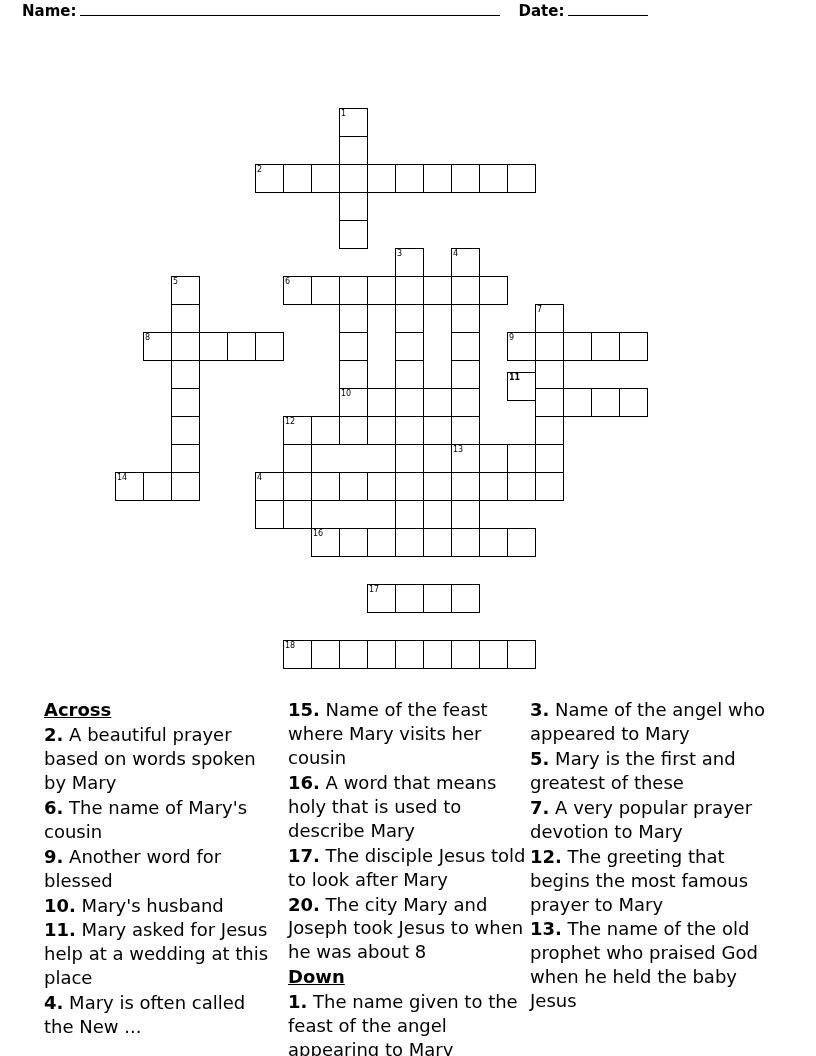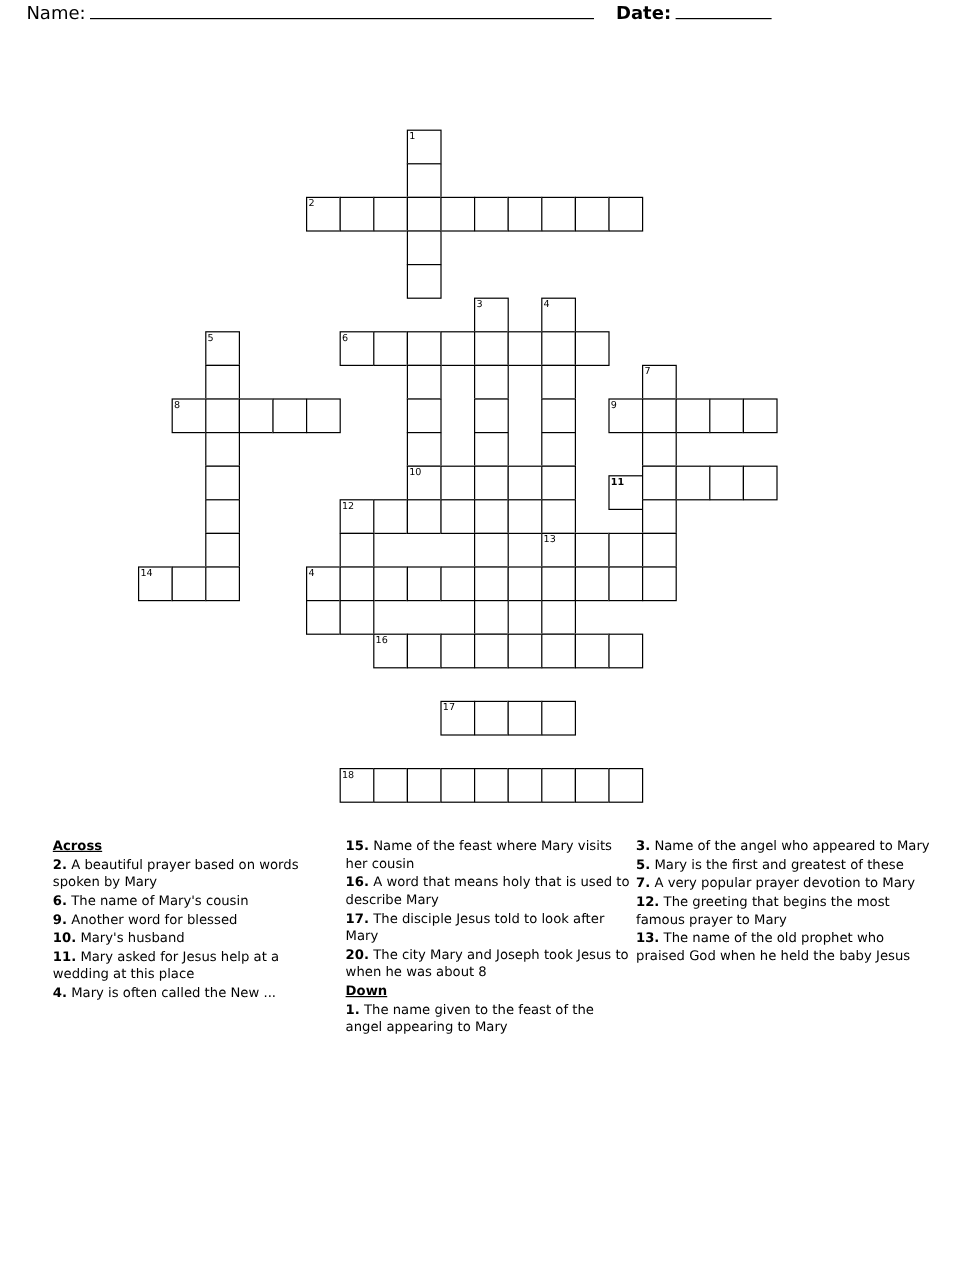--- a/index.html
+++ b/index.html
@@ -24,21 +24,21 @@
   
   .nameline {
     position: absolute;
     top: 2px;
     left: 22px;
     right: 60px;
     font-size: 15px;
     display: flex;
     align-items: baseline;
   }
-  .nameline .lbl { font-weight: normal; }
+  .nameline .lbl { font-weight: bold; }
   .nameline .rule {
     display: inline-block;
     border-bottom: 1px solid #000;
     height: 12px;
     margin: 0 4px;
   }
   .nameline .rule-name { width: 420px; }
   .nameline .rule-date { width: 80px; }
   .nameline .date-lbl { margin-left: 14px; font-weight: bold; }
 
@@ -80,21 +80,21 @@
     font-family: "DejaVu Sans", "Liberation Sans", sans-serif;
   }
 
   
   .clues {
     position: absolute;
     top: 698px;
     left: 44px;
     width: 740px;
     height: 245px;
-    font-size: 11px;
+    font-size: 18px;
     line-height: 1.33;
   }
   .col {
     position: absolute;
     top: 0;
     width: 232px;
   }
   .col1 { left: 0px; width: 230px; }
   .col2 { left: 244px; width: 238px; }
   .col3 { left: 486px; width: 250px; }
@@ -191,21 +191,21 @@
       <div class="cell" style="left: 336px; top: 252px;"></div>
       <div class="cell" style="left: 420px; top: 252px;"></div>
       <div class="cell" style="left: 56px; top: 280px;"></div>
       <div class="cell" style="left: 224px; top: 280px;">
         <span class="num">10</span>
       </div>
       <div class="cell" style="left: 252px; top: 280px;"></div>
       <div class="cell" style="left: 280px; top: 280px;"></div>
       <div class="cell" style="left: 308px; top: 280px;"></div>
       <div class="cell" style="left: 336px; top: 280px;"></div>
-      <div class="cell" style="left: 392px; top: 288px; font-weight: bold;">
+      <div class="cell" style="left: 392px; top: 264px; font-weight: bold;">
         <span class="num">11</span>
       </div>
       <div class="cell" style="left: 420px; top: 280px;"></div>
       <div class="cell" style="left: 448px; top: 280px;"></div>
       <div class="cell" style="left: 476px; top: 280px;"></div>
       <div class="cell" style="left: 504px; top: 280px;"></div>
       <div class="cell" style="left: 56px; top: 308px;"></div>
       <div class="cell" style="left: 168px; top: 308px;">
         <span class="num">12</span>
       </div>

